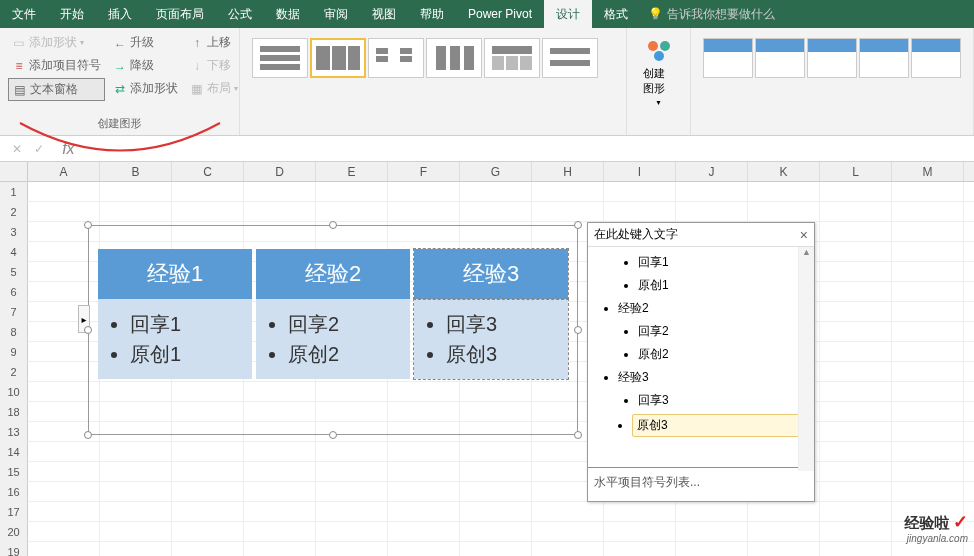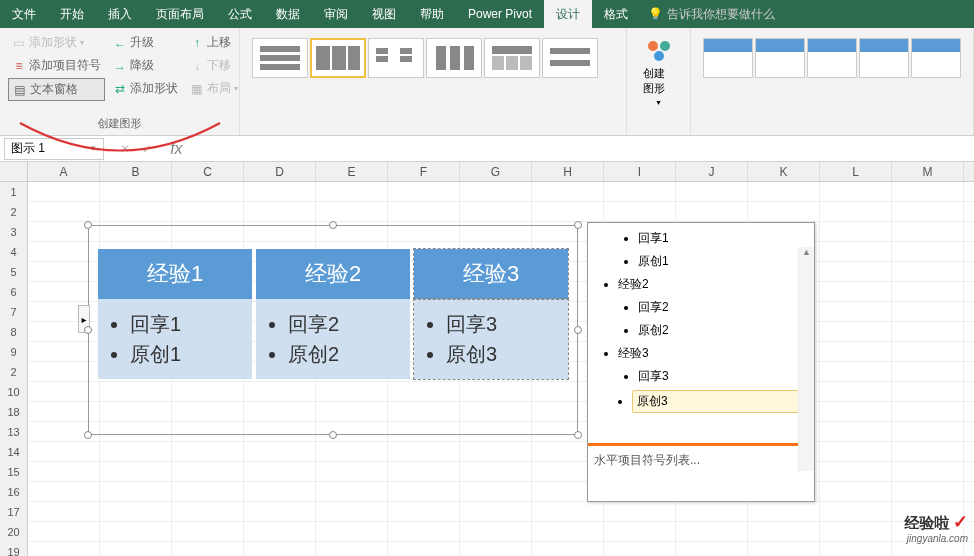--- a/index.html
+++ b/index.html
@@ -71,21 +71,21 @@
 
 
 .textpane { position: absolute; left: 587px; top: 40px; width: 228px; height: 280px; border: 1px solid #999; background: #fff; font-size: 12px; box-shadow: 1px 1px 3px rgba(0,0,0,.2); }
 .tp-head { height: 24px; display: flex; align-items: center; justify-content: space-between; padding: 0 6px; border-bottom: 1px solid #ddd; }
 .tp-close { cursor: pointer; font-size: 14px; color: #666; }
 .tp-body { height: 220px; overflow-y: auto; padding: 4px 2px; }
 .tp-body ul { list-style: disc; }
 .tp-body .l1 { margin-left: 28px; padding: 3px 0; }
 .tp-body .l2 { margin-left: 48px; padding: 3px 0; }
 .tp-body .sel { background: #fff8dc; border: 1px solid #e8c870; border-radius: 2px; padding: 2px 4px; margin: 2px 4px 2px 42px; }
-.tp-foot { border-top: 3px solid #f97316; padding: 6px; color: #555; }
+.tp-foot { border-top: 1px solid #f97316; padding: 6px; color: #555; }
 .tp-scroll { position: absolute; right: 0; top: 24px; bottom: 30px; width: 16px; background: #f4f4f4; border-left: 1px solid #eee; }
 .tp-scroll .up, .tp-scroll .down { height: 16px; text-align: center; font-size: 9px; color: #888; }
 
 
 .watermark { position: absolute; right: 6px; bottom: 10px; font-size: 12px; color: #333; text-align: right; line-height: 14px; }
 .watermark b { font-size: 15px; }
 .watermark .check { color: #d22; font-weight: bold; font-size: 18px; }
 .watermark .url { font-size: 10px; font-style: italic; color: #666; }
 </style>
 </head>
@@ -232,24 +232,20 @@
       <div class="style-thumb"></div>
     </div>
   </div>
 
   <svg class="red-curve">
       <path d="M 20 5 Q 120 60 220 5" stroke="#d33" stroke-width="2" fill="none"></path>
     </svg>
 </div>
 
 <div class="namebox-row">
-  <div class="namebox">
-    <span>图示 1</span>
-    <span class="dd">▼</span>
-  </div>
   <div class="fx-btns">
     <span>✕</span>
     <span>✓</span>
   </div>
   <span class="fx-label">fx</span>
   <input class="formula-input" style="">
 </div>
 
 <div class="grid-area">
   <div class="col-headers">
@@ -610,20 +606,24 @@
             <div class="sa-head">经验3</div>
             <ul class="sa-body">
               <li>回享3</li>
               <li>原创3</li>
             </ul>
           </div>
         </div>
     </div>
 
     <div class="textpane">
+      <div class="tp-head">
+        <span>在此处键入文字</span>
+        <span class="tp-close">×</span>
+      </div>
       <div class="tp-body" id="tp-body">
           <ul>
             <li class="l2">回享1</li>
             <li class="l2">原创1</li>
             <li class="l1">经验2</li>
             <li class="l2">回享2</li>
             <li class="l2">原创2</li>
             <li class="l1">经验3</li>
             <li class="l2">回享3</li>
             <li class="sel">原创3</li>

